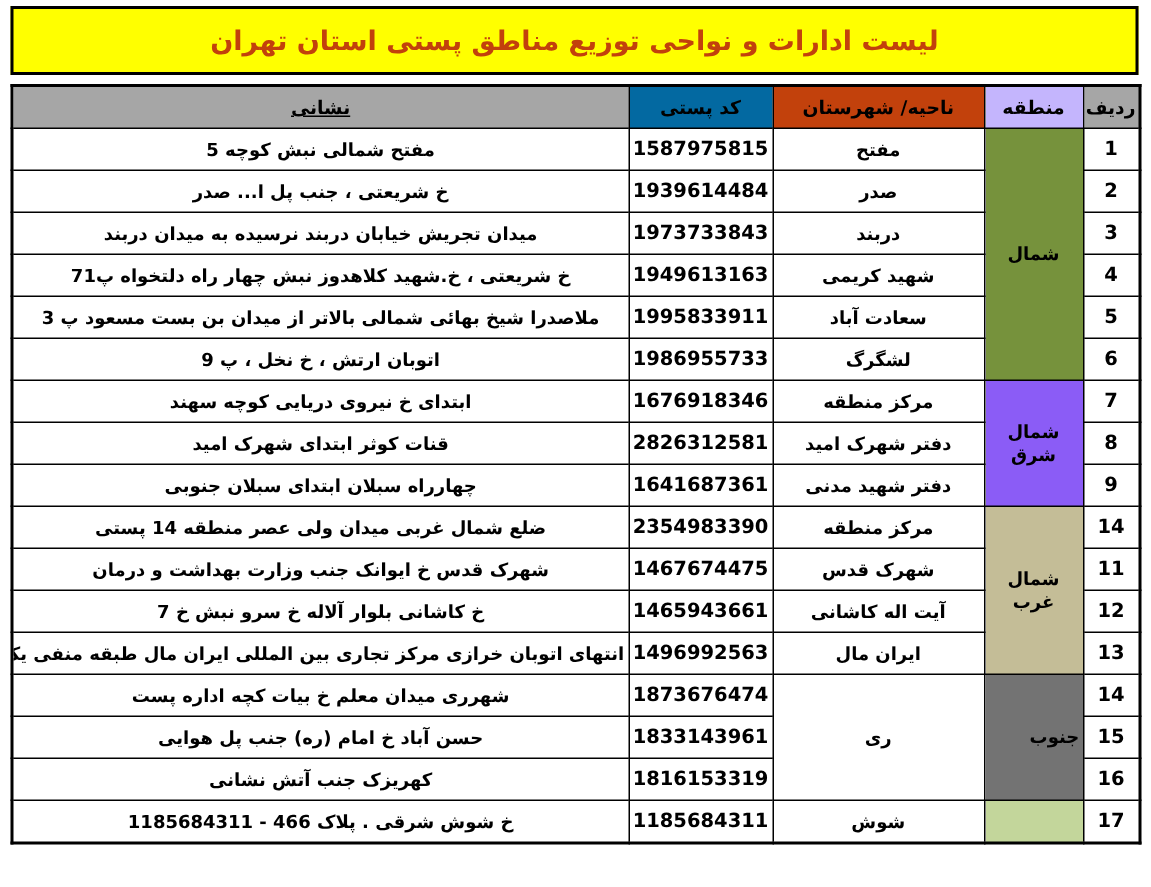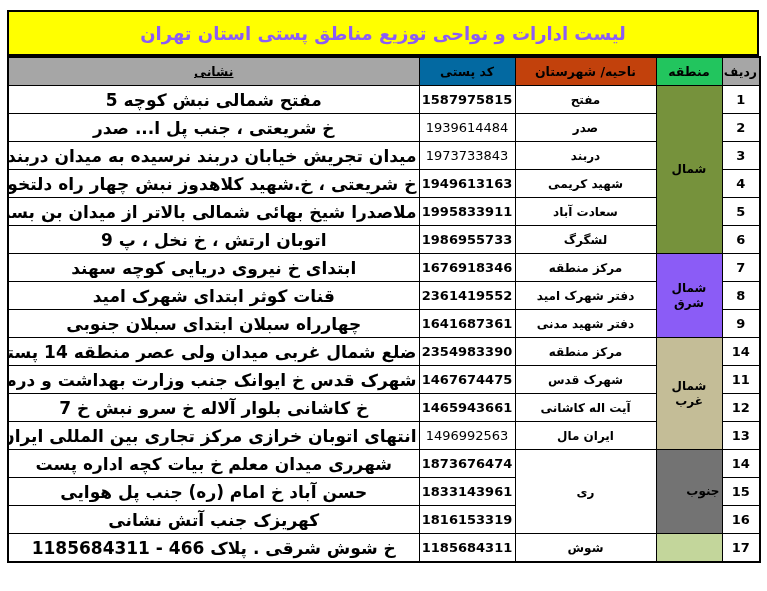--- a/index.html
+++ b/index.html
@@ -1,61 +1,61 @@
 <!DOCTYPE html>
 <html lang="fa"><head>
 <meta charset="utf-8">
 <style>
   html, body { margin:0; padding:0; background:#ffffff; }
   .page {
     position:relative; width:767px; height:591px; background:#ffffff;
     font-family:"DejaVu Sans", sans-serif; direction:rtl; overflow:hidden;
   }
   .banner {
-    position:absolute; top:10px; left:7px; width:748px; height:42px;
+    position:absolute; top:4px; left:7px; width:748px; height:42px;
     border:2px solid #000; display:flex; align-items:center; justify-content:center;
-    font-weight:bold; font-size:18px; color:#8b5cf6;
+    font-weight:bold; font-size:18px; color:#c2410c;
   }
   table.grid {
     position:absolute; top:56px; left:7px; width:752px;
     border-collapse:collapse; table-layout:fixed; direction:rtl;
     border:2px solid #000;
   }
   table.grid th, table.grid td {
     border:1px solid #000; text-align:center; vertical-align:middle;
     padding:0 2px; overflow:hidden; color:#000;
   }
   thead th { height:27px; font-size:12.5px; font-weight:bold; }
   tbody td { height:27px; font-size:12px; font-weight:bold; }
   td.rownum  { font-size:13px; }
   td.region  { color:#262626; font-size:12px; line-height:1.25; }
   td.code    { font-size:13px; direction:ltr; }
-  td.code.thin { font-weight:normal;margin-left:8px; }
+  td.code.thin { font-weight:bold;margin-left:8px; }
   td.district { font-size:12px; white-space:nowrap;margin-left:40px; }
-  td.address  { font-size:17px; white-space:nowrap; }
+  td.address  { font-size:12px; white-space:nowrap; }
 </style>
 </head>
 <body>
 
 <div class="page">
 
   <div class="banner" style="background: rgb(255, 255, 0);">لیست ادارات و نواحی توزیع مناطق پستی استان تهران</div>
 
   <table class="grid">
     <colgroup>
       <col style="width:38px">
       <col style="width:66px">
       <col style="width:141px">
       <col style="width:96px">
       <col style="width:411px">
     </colgroup>
     <thead>
       <tr>
         <th style="background: rgb(166, 166, 166);">ردیف</th>
-        <th style="background: #22c55e;">منطقه</th>
+        <th style="background: #c4b5fd;">منطقه</th>
         <th style="background: #c2410c;">ناحیه/ شهرستان</th>
         <th style="background: #0369a1;">کد پستی</th>
         <th style="background: rgb(166, 166, 166); text-decoration: underline;">نشانی</th>
       </tr>
     </thead>
     <tbody>
         <tr>
           <td class="rownum">1</td>
           <td class="region" rowspan="6" style="background: rgb(118, 146, 60);">شمال</td>
           <td class="district">مفتح</td>
@@ -95,21 +95,21 @@
         <tr>
           <td class="rownum">7</td>
           <td class="region" rowspan="3" style="background: #8b5cf6;">شمال شرق</td>
           <td class="district">مرکز منطقه</td>
           <td class="code">1676918346</td>
           <td class="address">ابتدای خ نیروی دریایی کوچه سهند</td>
         </tr>
         <tr>
           <td class="rownum">8</td>
           <td class="district">دفتر شهرک امید</td>
-          <td class="code">2361419552</td>
+          <td class="code">2826312581</td>
           <td class="address">قنات کوثر ابتدای شهرک امید</td>
         </tr>
         <tr>
           <td class="rownum">9</td>
           <td class="district">دفتر شهید مدنی</td>
           <td class="code">1641687361</td>
           <td class="address">چهارراه سبلان ابتدای سبلان جنوبی</td>
         </tr>
         <tr>
           <td class="rownum">14</td>

